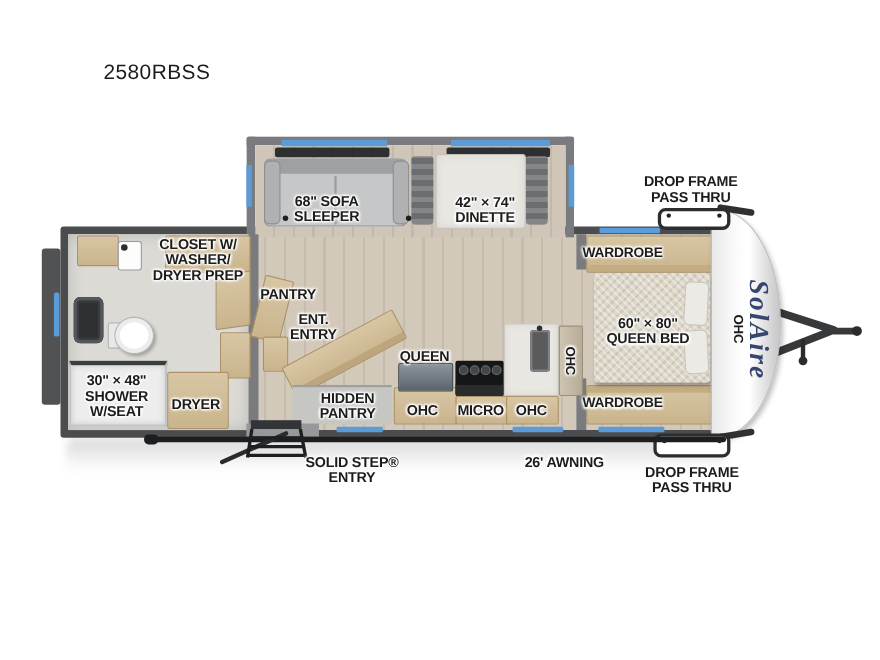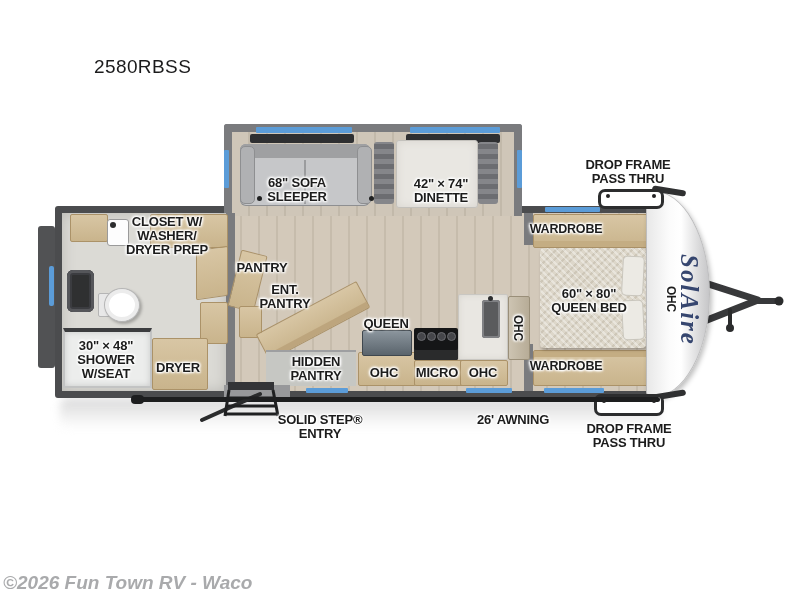--- a/index.html
+++ b/index.html
@@ -232,33 +232,33 @@
   <svg class="abs" id="steps" viewBox="0 0 104 52">
     <line x1="6" y1="46" x2="64" y2="20" stroke="#2a2b2c" stroke-width="4" stroke-linecap="round"></line>
     <rect x="32" y="8" width="46" height="8" fill="#333437"></rect>
     <line x1="33" y1="16" x2="29" y2="42" stroke="#1e1f20" stroke-width="3"></line>
     <line x1="77" y1="16" x2="82" y2="42" stroke="#1e1f20" stroke-width="3"></line>
     <line x1="32" y1="24" x2="79" y2="24" stroke="#1e1f20" stroke-width="3"></line>
     <line x1="30" y1="32" x2="81" y2="32" stroke="#1e1f20" stroke-width="3"></line>
     <line x1="29" y1="40" x2="82" y2="40" stroke="#1e1f20" stroke-width="3"></line>
   </svg>
 
-  <div class="abs lbl" style="left:167px;top:236px;">CLOSET W/
+  <div class="abs lbl" style="left:180px;top:236px;">CLOSET W/
 WASHER/
 DRYER PREP</div>
   <div class="abs lbl" style="left:297px;top:190px;">68" SOFA
 SLEEPER</div>
   <div class="abs lbl" style="left:441px;top:191px;">42" × 74"
 DINETTE</div>
   <div class="abs lbl" style="left:628px;top:172px;">DROP FRAME
 PASS THRU</div>
   <div class="abs lbl small" style="left:566px;top:230px;">WARDROBE</div>
   <div class="abs lbl" style="left:262px;top:268px;">PANTRY</div>
   <div class="abs lbl" style="left:285px;top:297px;">ENT.
-PANTRY</div>
+ENTRY</div>
   <div class="abs lbl" style="left:589px;top:301px;">60" × 80"
 QUEEN BED</div>
   <div class="abs lbl" style="left:106px;top:360px;">30" × 48"
 SHOWER
 W/SEAT</div>
   <div class="abs lbl" style="left:178px;top:368px;">DRYER</div>
   <div class="abs lbl" style="left:316px;top:369px;">HIDDEN
 PANTRY</div>
   <div class="abs lbl" style="left:386px;top:324px;">QUEEN</div>
   <div class="abs lbl" style="left:384px;top:373px;">OHC</div>
@@ -266,14 +266,13 @@
   <div class="abs lbl" style="left:483px;top:373px;">OHC</div>
   <div class="abs lbl vert" style="left:518px;top:328px;">OHC</div>
   <div class="abs lbl vert" style="left:671px;top:299px;">OHC</div>
   <div class="abs lbl small" style="left:566px;top:367px;">WARDROBE</div>
   <div class="abs lbl" style="left:320px;top:427px;">SOLID STEP®
 ENTRY</div>
   <div class="abs lbl" style="left:513px;top:420px;">26' AWNING</div>
   <div class="abs lbl" style="left:629px;top:436px;">DROP FRAME
 PASS THRU</div>
 
-  <div class="abs" id="copyright">©2026 Fun Town RV - Waco</div>
 </div>
 
 </body></html>

